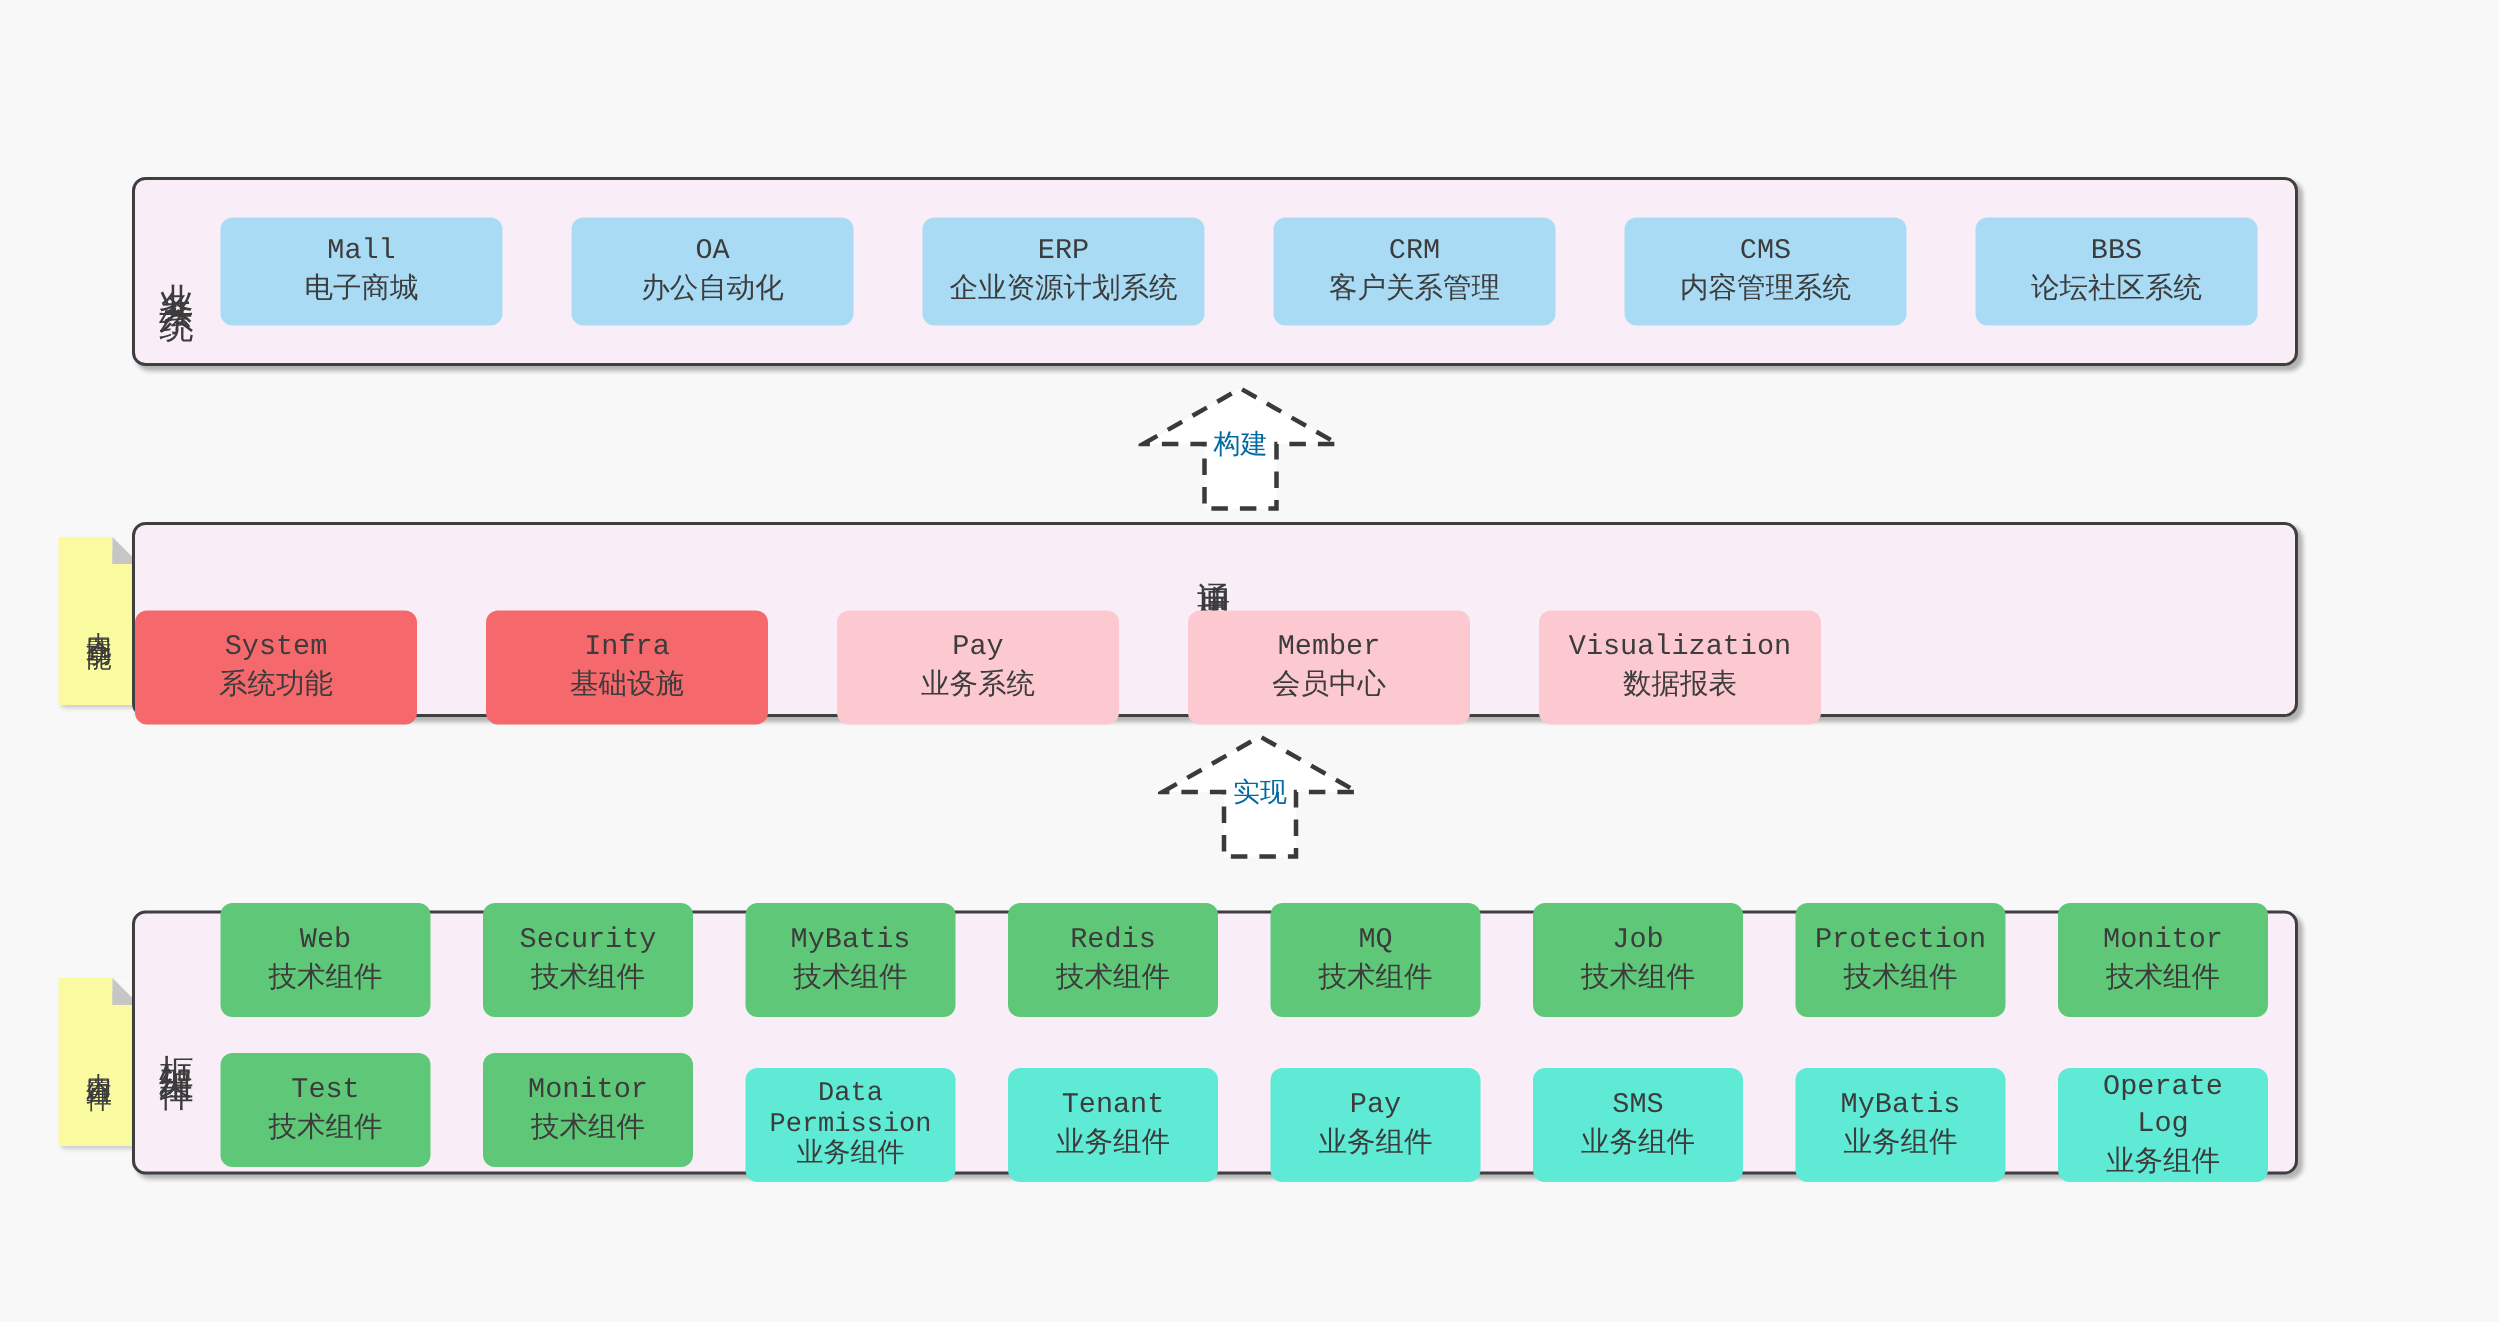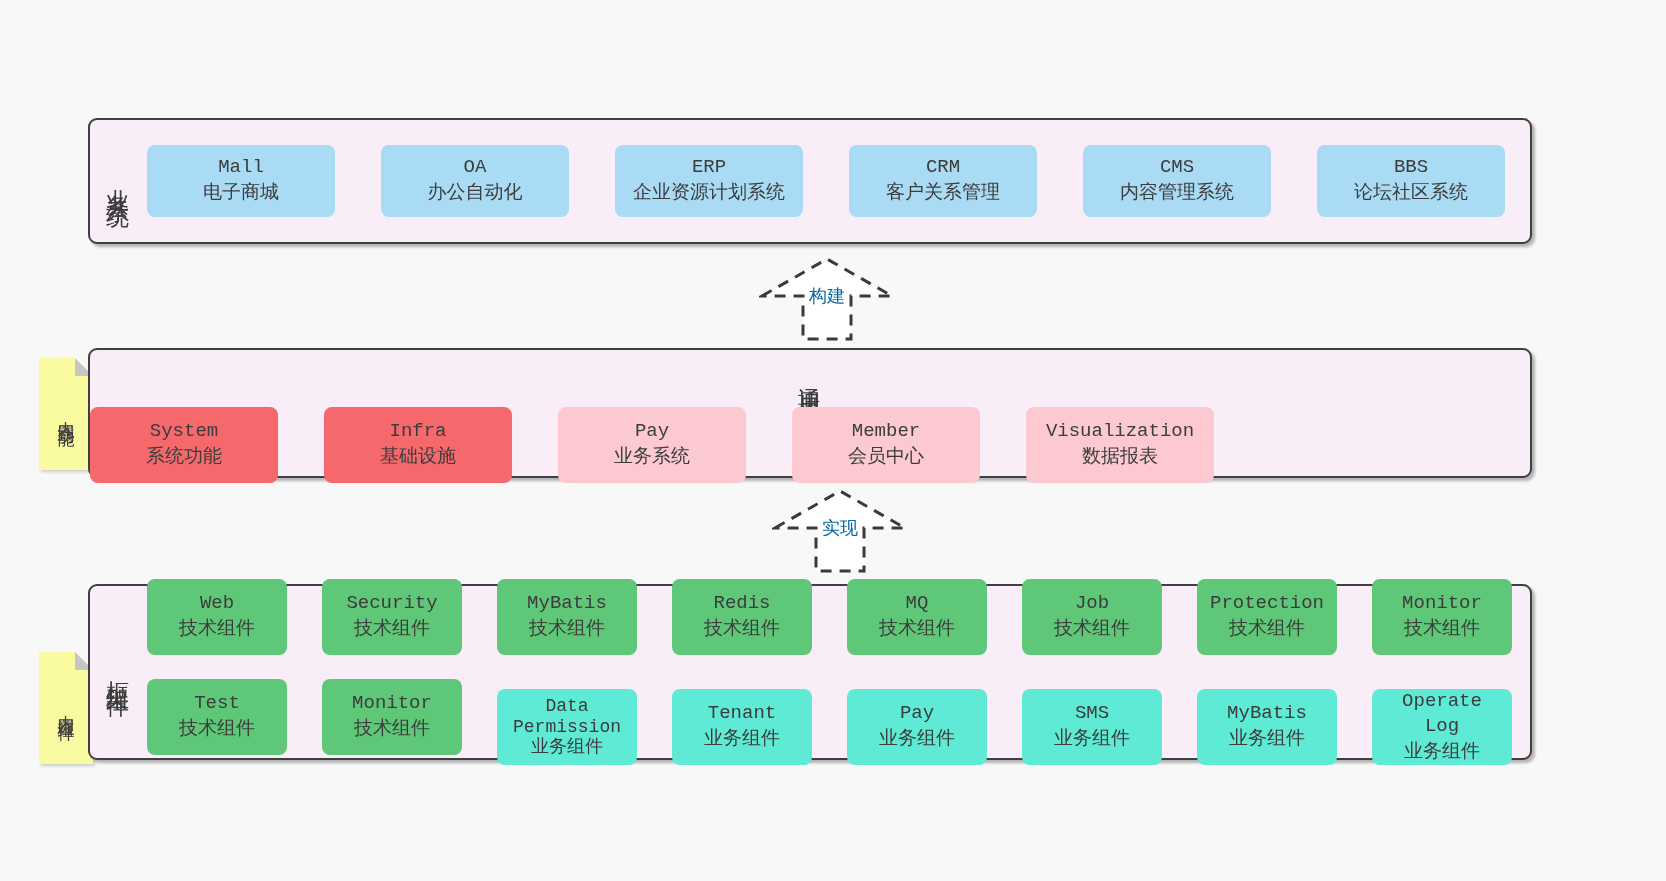--- a/index.html
+++ b/index.html
@@ -27,21 +27,21 @@
 
   
   .section {
     position:absolute; left:88px; width:1444px; box-sizing:border-box;
     background:#f9eef7; border:2px solid #3f3f3f; border-radius:9px;
     box-shadow:3px 3px 3px rgba(0,0,0,0.28);
     display:flex; z-index:2;
   }
   #sec-business  { top:118px; height:126px; }
   #sec-modules   { top:348px; height:130px;flex-direction:column; }
-  #sec-framework { top:584px; height:176px;justify-content:flex-end; }
+  #sec-framework { top:607px; height:176px;justify-content:flex-end; }
 
   .sec-label {
     flex:0 0 57px; display:flex; align-items:center; justify-content:center;
     font-size:23px; letter-spacing:5px; color:#3c3c3c;
     writing-mode:vertical-rl; text-orientation:upright;
   }
 
   .boxes6 { flex:1; display:flex; align-items:center; gap:46px; padding-right:24px; }
   .rows   { flex:1; display:flex; flex-direction:column; justify-content:center; gap:24px; padding-right:18px; }
   .boxes8 { display:flex; gap:35px; }

